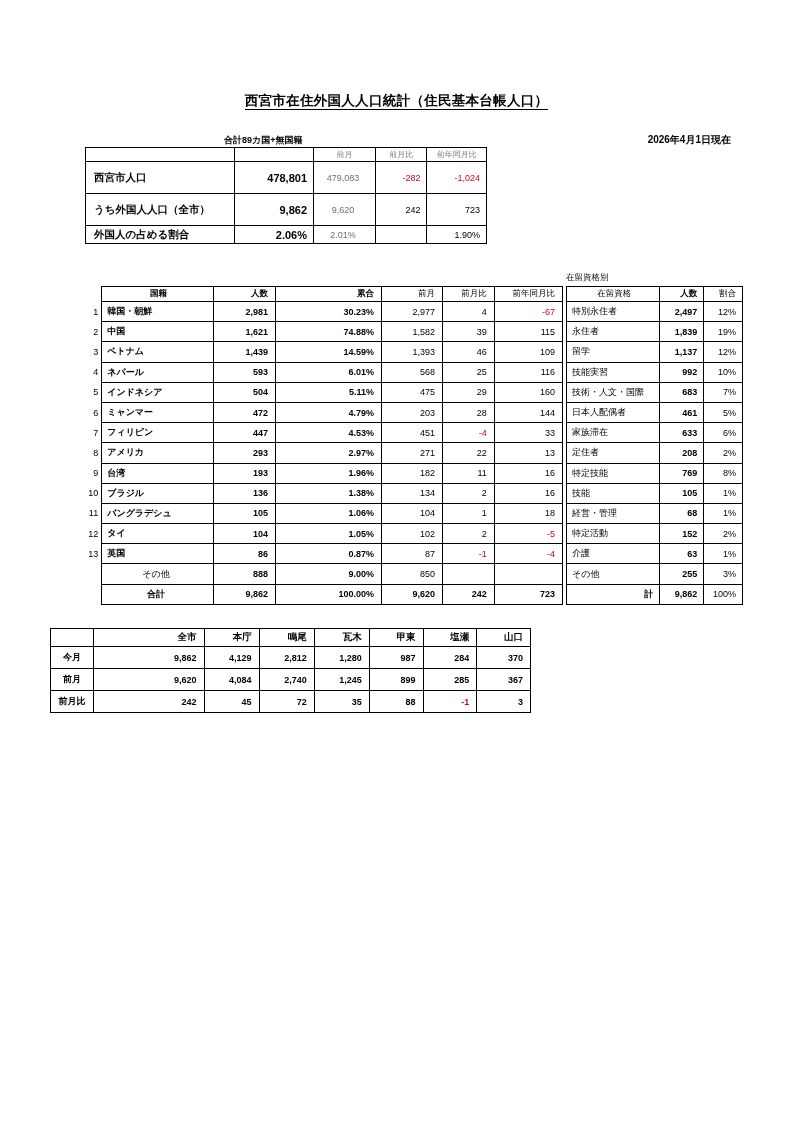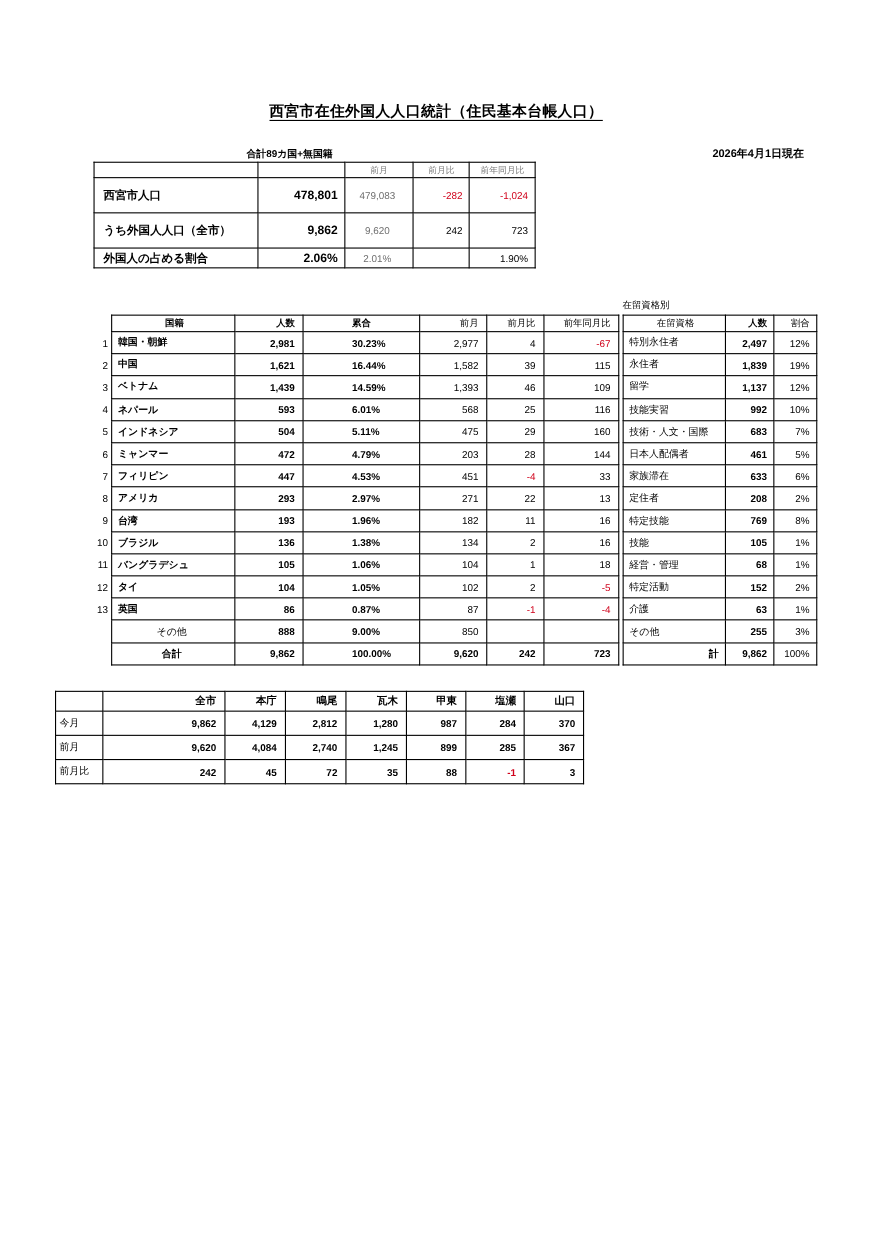--- a/index.html
+++ b/index.html
@@ -133,21 +133,21 @@
     text-align: right;
     padding-right: 3px;
     font-size: 9px;
   }
   #nationality-table .cname {
     width: 136px;
     padding-left: 5px;
     font-weight: bold;
   }
   #nationality-table .c-people { width: 76px; text-align: right; padding-right: 7px; font-weight: bold; }
-  #nationality-table .c-share  { width: 70px; text-align: left; padding-right: 7px; font-weight: bold; padding-left: 44px; }
+  #nationality-table .c-share  { width: 70px; text-align: right; padding-right: 7px; font-weight: bold; padding-left: 44px; }
   #nationality-table .c-prev   { width: 74px; text-align: right; padding-right: 7px; }
   #nationality-table .c-mom    { width: 54px; text-align: right; padding-right: 7px; }
   #nationality-table .c-yoy    { width: 70px; text-align: right; padding-right: 7px; }
   #nationality-table .other .cname { text-align: center; padding-left: 0; font-weight: normal; }
   #nationality-table .totalrow td { font-weight: bold; }
   #nationality-table .totalrow .cname { text-align: center; padding-left: 0; }
 
   
   .status-caption {
     position: absolute;
@@ -181,22 +181,22 @@
   }
   #area-table td { height: 21px; font-size: 9px; }
   #area-table thead td {
     text-align: center;
     font-weight: bold;
     font-size: 9.5px;
     height: 17px;
   }
   #area-table .a-label {
     width: 42px;
-    text-align: left;
-    font-weight: normal;
+    text-align: center;
+    font-weight: bold;
     font-size: 9px;
   }
   #area-table .a-all { width: 149px; text-align: right; padding-right: 7px; font-weight: bold; }
   #area-table .a-v   { width: 58px; text-align: right; padding-right: 7px; font-weight: bold; }
 </style>
 </head>
 <body>
 
 <div class="page">
 
@@ -256,21 +256,21 @@
           <td class="c-people">2,981</td>
           <td class="c-share">30.23%</td>
           <td class="c-prev">2,977</td>
           <td class="c-mom">4</td>
           <td class="c-yoy neg">-67</td>
         </tr>
         <tr>
           <td class="rank">2</td>
           <td class="cname">中国</td>
           <td class="c-people">1,621</td>
-          <td class="c-share">16.44%</td>
+          <td class="c-share">74.88%</td>
           <td class="c-prev">1,582</td>
           <td class="c-mom">39</td>
           <td class="c-yoy">115</td>
         </tr>
         <tr>
           <td class="rank">3</td>
           <td class="cname">ベトナム</td>
           <td class="c-people">1,439</td>
           <td class="c-share">14.59%</td>
           <td class="c-prev">1,393</td>

